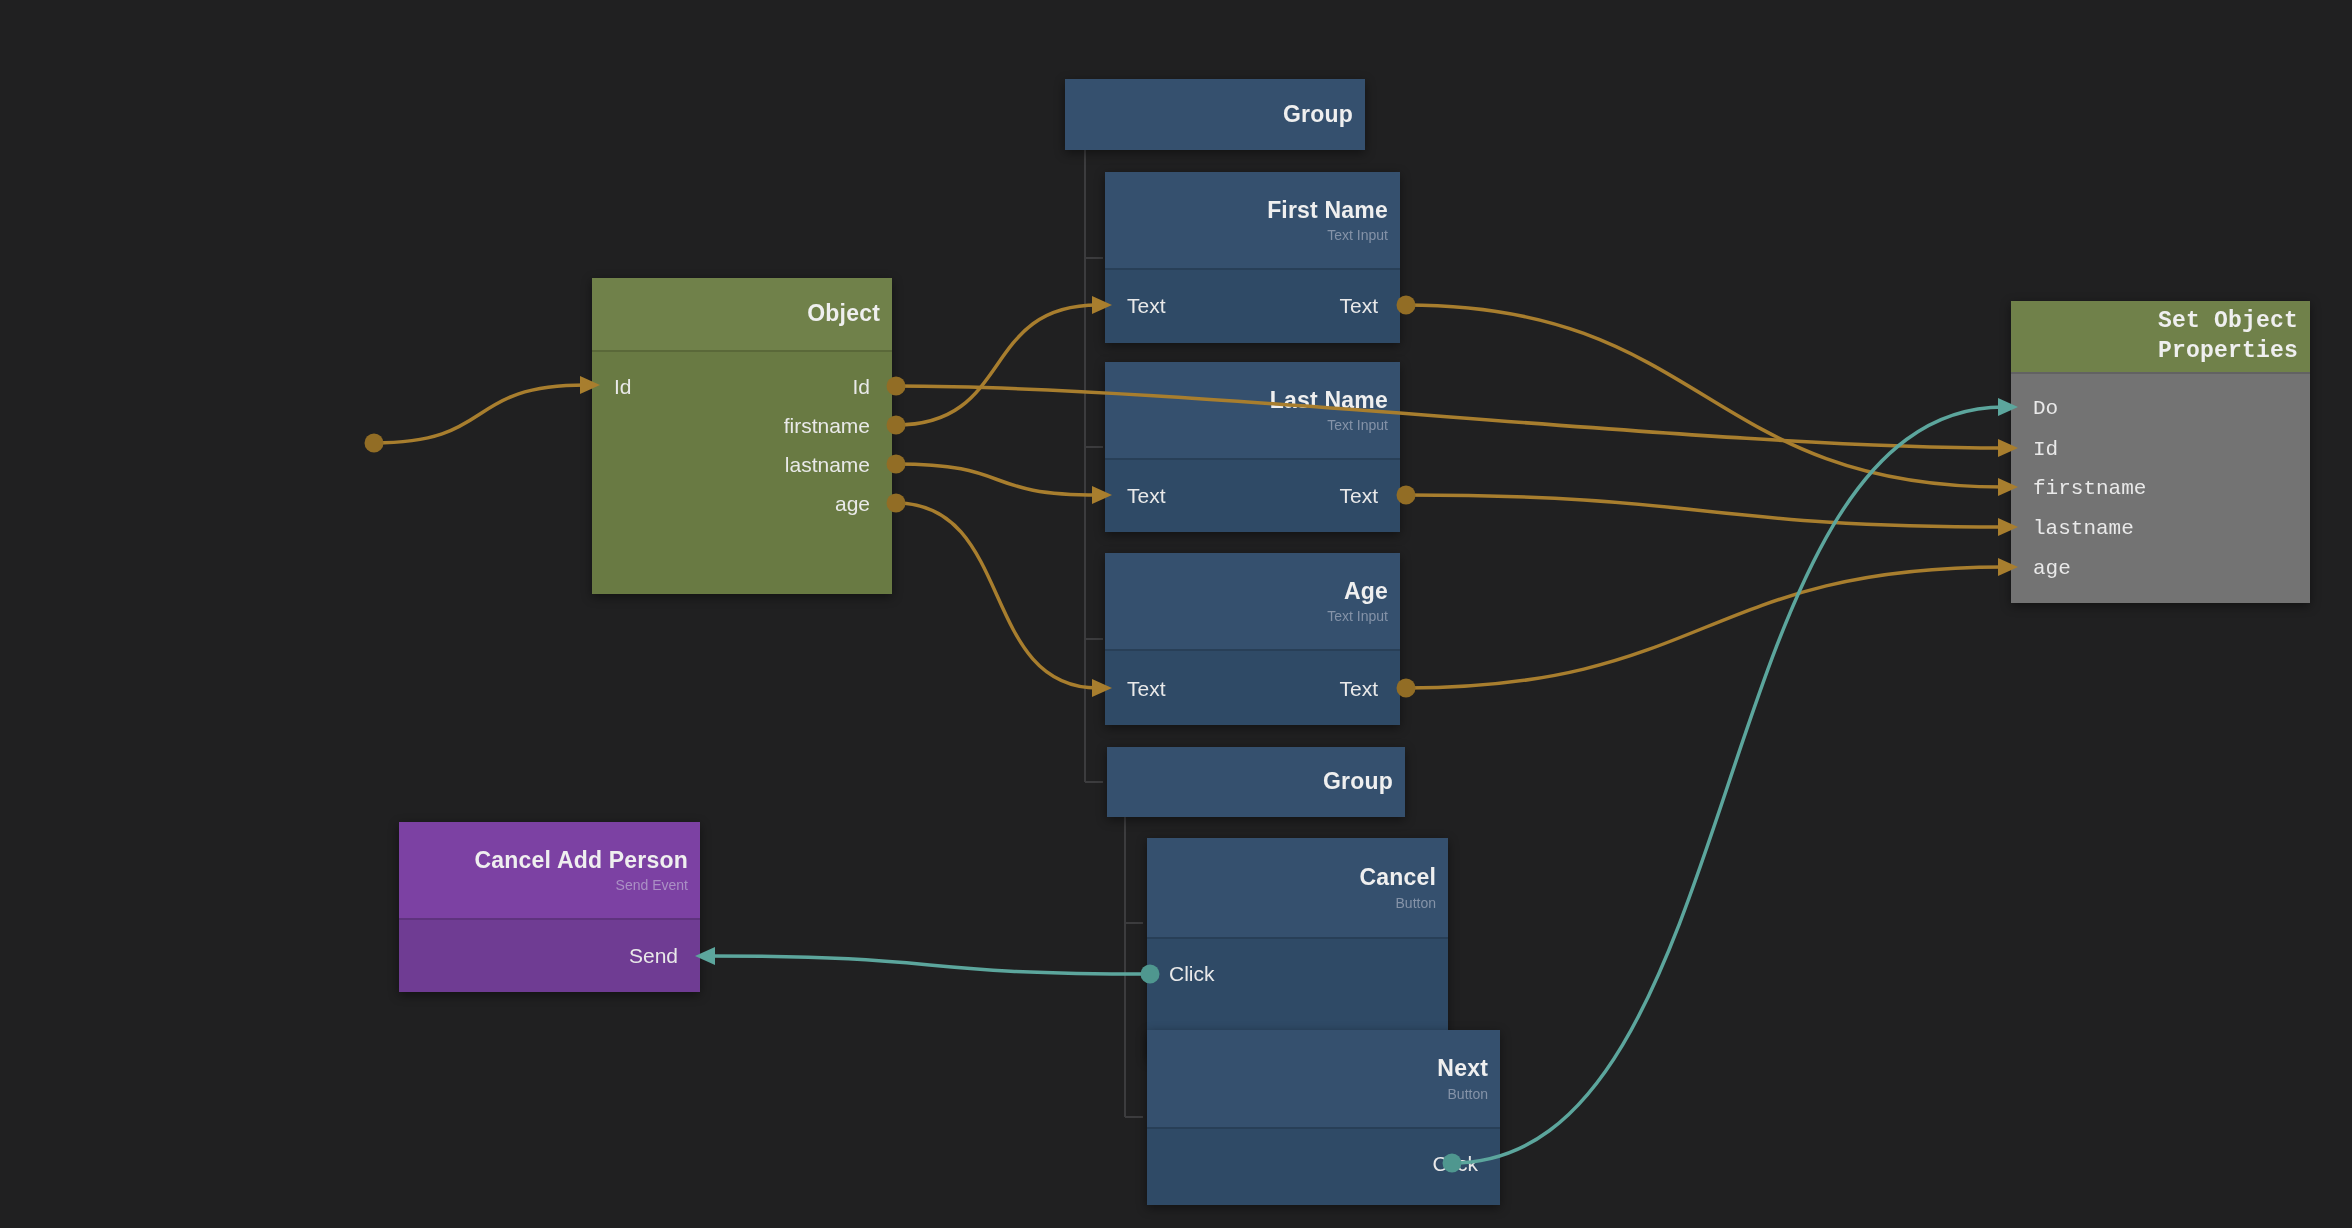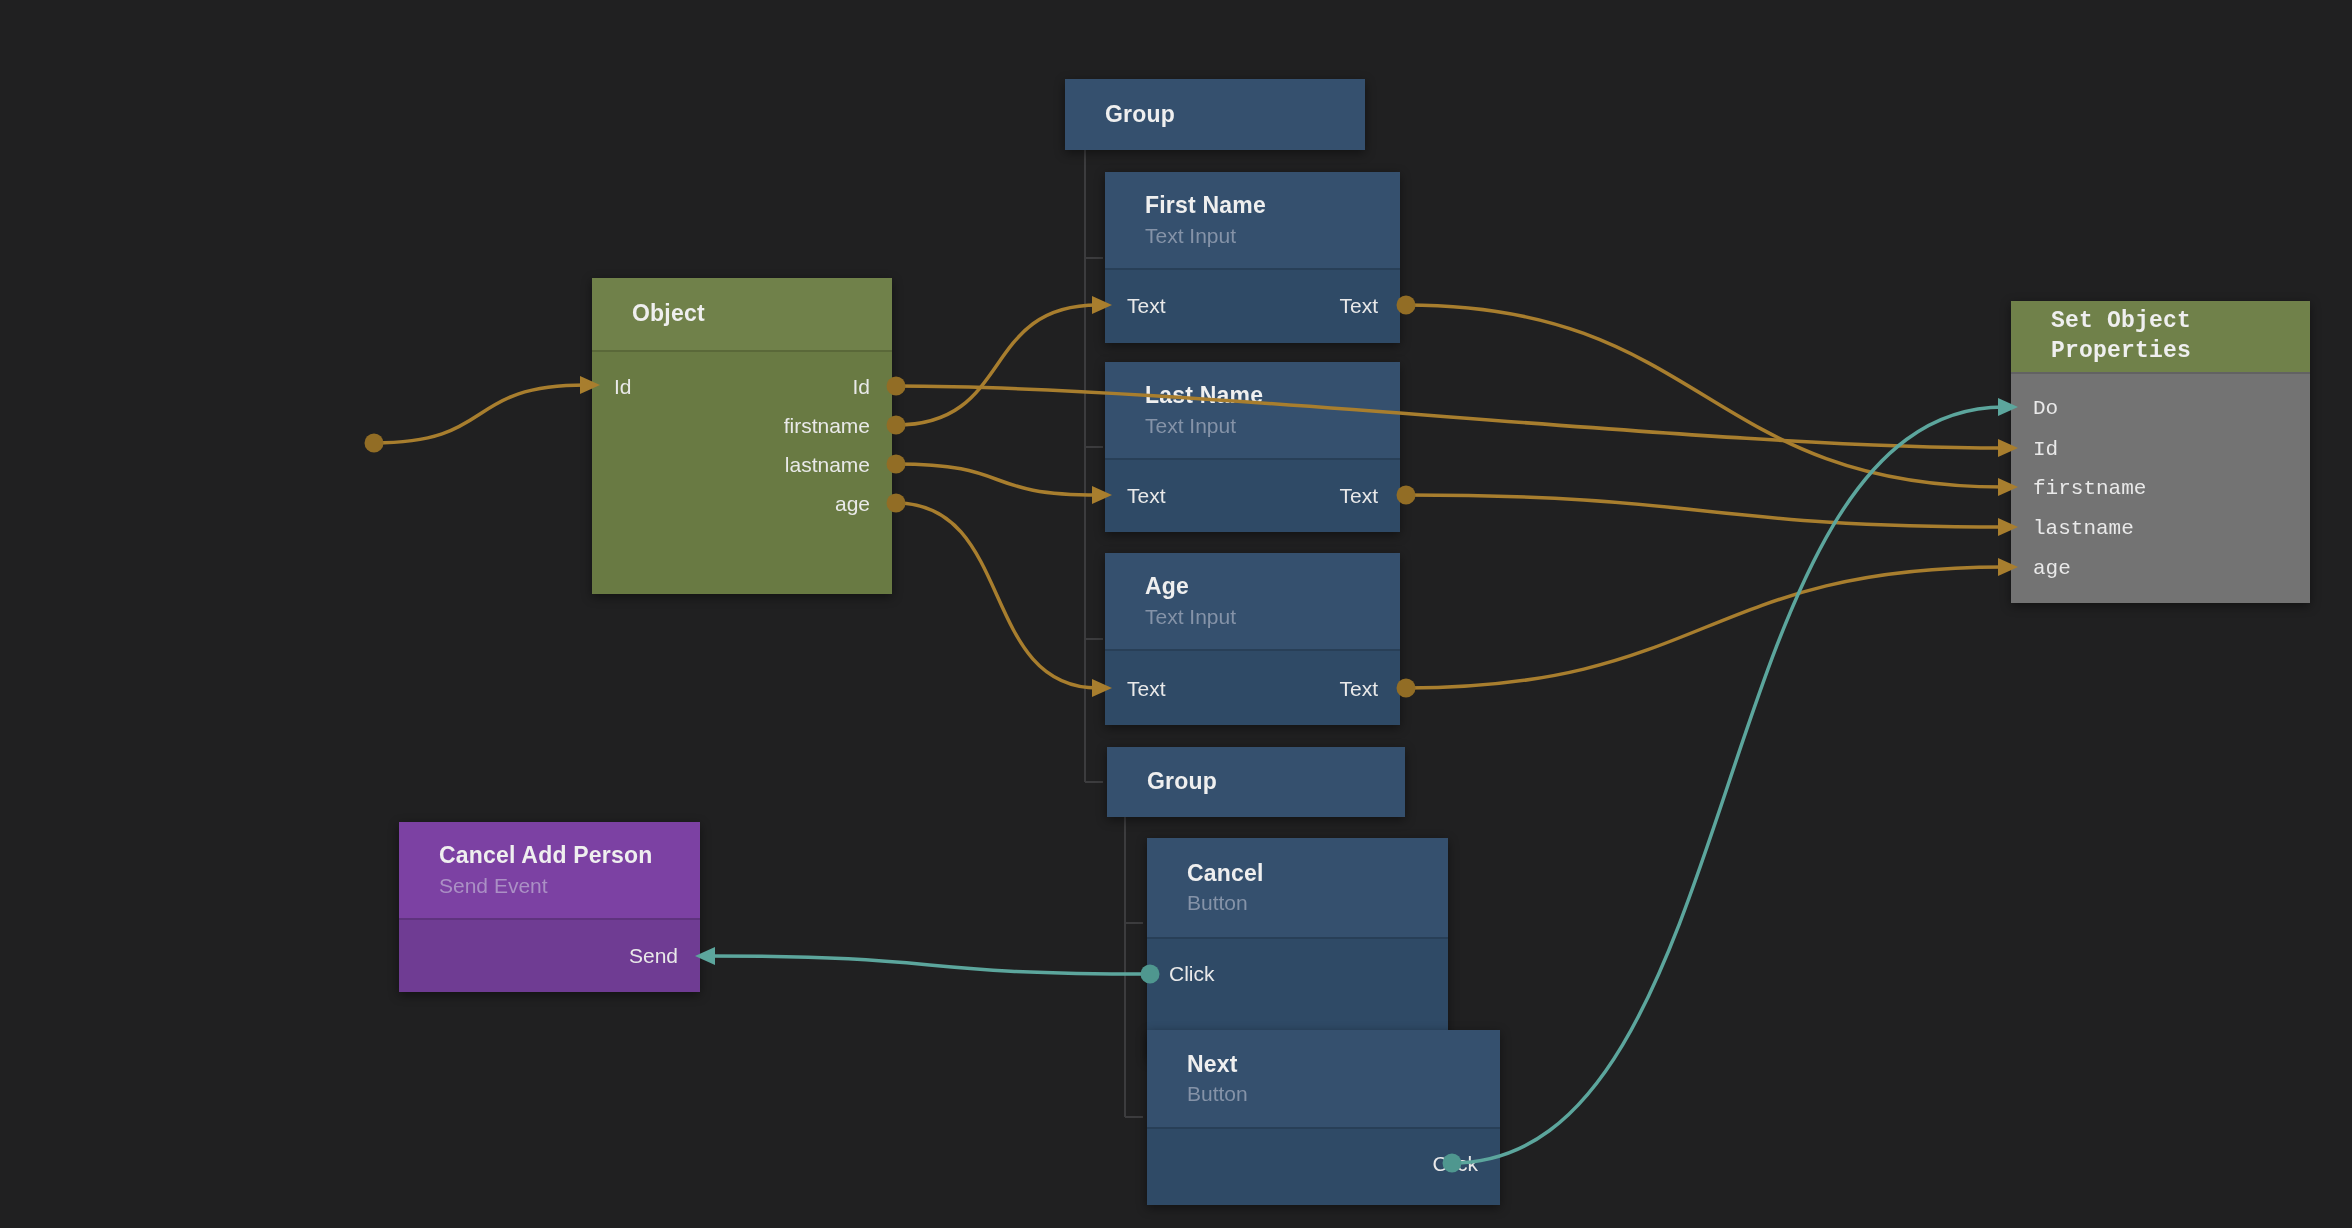--- a/index.html
+++ b/index.html
@@ -11,28 +11,28 @@
   }
   #stage{position:absolute;left:0;top:0;width:2352px;height:1228px;}
   svg.layer{position:absolute;left:0;top:0;pointer-events:none;}
   svg.layer .wire-path{pointer-events:stroke;}
   .node{
     position:absolute;
     box-shadow:0 3px 10px rgba(0,0,0,.45);
   }
   .node-header{
     display:flex;flex-direction:column;justify-content:center;
-    padding:0 40px;box-sizing:border-box;width:100%;
+    padding:0 12px;box-sizing:border-box;width:100%;text-align:right;
   }
   .node-title{
     font-size:23px;font-weight:600;color:#EFEFEF;line-height:1.28;
     letter-spacing:.2px;
   }
   .node-subtitle{
-    font-size:21px;font-weight:400;line-height:1.3;margin-top:1px;
+    font-size:14px;font-weight:400;line-height:1.3;margin-top:1px;
   }
   .node-body{
     position:relative;width:100%;box-sizing:border-box;
     border-top:2px solid rgba(0,0,0,.14);
   }
   .port-row{
     position:absolute;left:0;right:0;height:40px;
     display:flex;align-items:center;
     padding:0 22px;box-sizing:border-box;
   }

